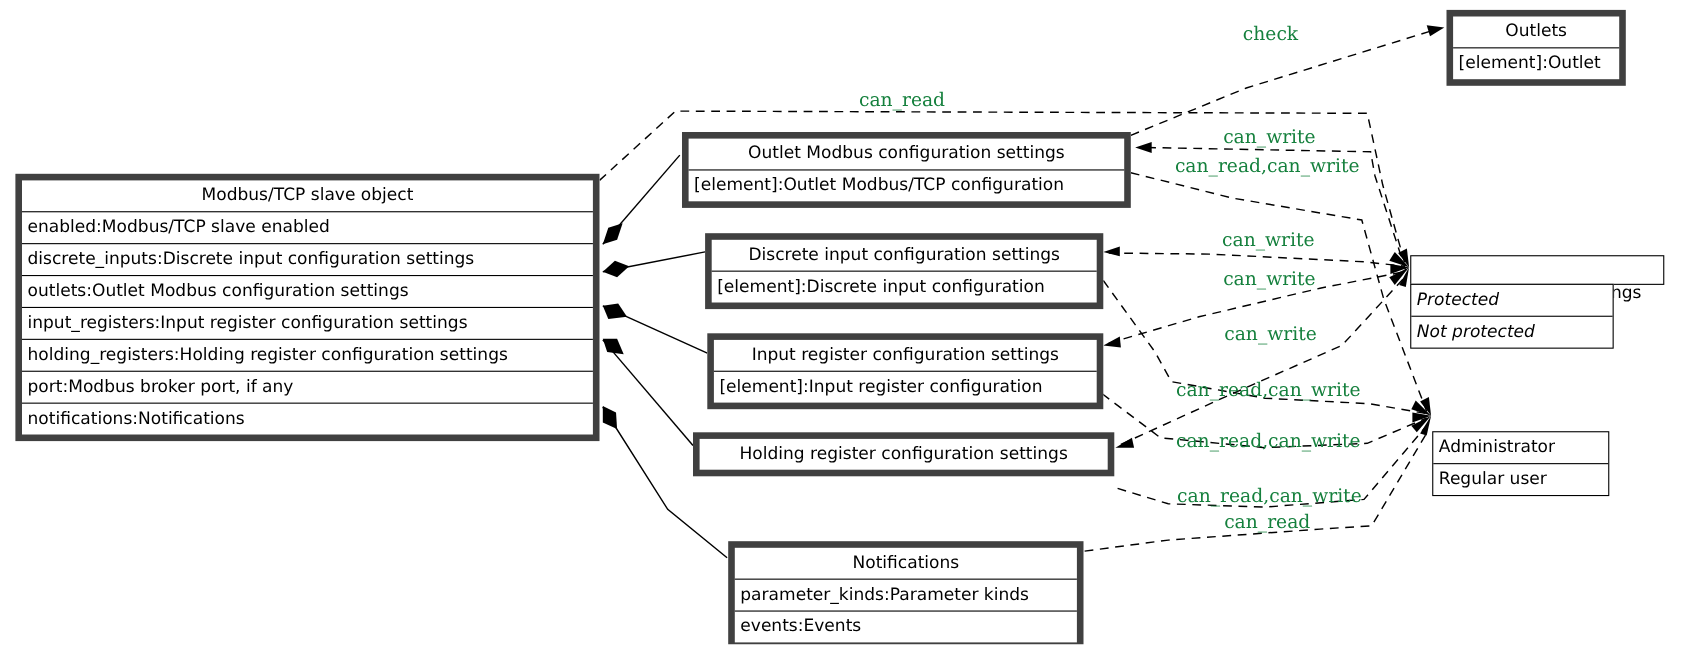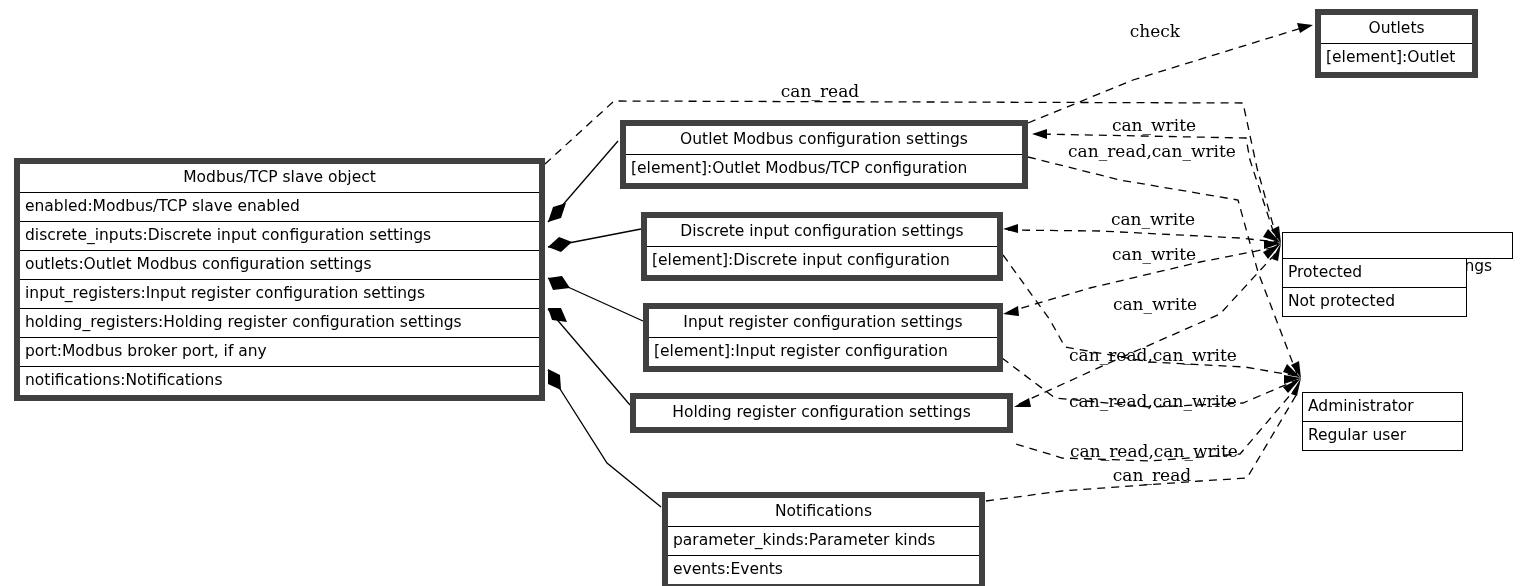--- a/index.html
+++ b/index.html
@@ -9,21 +9,21 @@
   }
   #edges{position:absolute;left:0;top:0;width:1529px;height:586px;}
   .node{position:absolute;border:6px solid #404040;background:#fff;box-sizing:border-box;}
   .trow{height:28px;line-height:27px;text-align:center;font-size:15.5px;white-space:nowrap;overflow:hidden;}
   .row{height:28px;line-height:27px;border-top:1px solid #000;padding-left:5px;font-size:15.5px;white-space:nowrap;overflow:hidden;}
   .frag{position:absolute;border:1px solid #000;background:#fff;box-sizing:border-box;}
   .frag .row:first-child{border-top:none;}
   .elabel{
     position:absolute;transform:translate(-50%,-50%);
     font-family:"DejaVu Serif",serif;font-size:17px;white-space:nowrap;
-    color:#000000;
+    color:#15803d;
   }
 </style>
 </head>
 <body>
 
 <div id="canvas">
 
   <svg id="edges" viewBox="0 0 1529 586">
     <g stroke="#000" stroke-width="1.3" fill="none">
 
@@ -128,21 +128,21 @@
   </div>
 
   <div class="node" style="left:1315px;top:9px;width:163px;">
     <div class="trow">Outlets</div>
     <div class="row">[element]:Outlet</div>
   </div>
 
   <div class="frag" style="left:1282px;top:232px;width:231px;height:27px;">
     <div class="trow" style="height:25px;line-height:25px;margin-top:21px;">Protect network settings</div>
   </div>
-  <div class="frag" style="left:1282px;top:258px;width:185px;">
+  <div class="frag" style="left:1282px;top:258px;width:185px;font-style:italic;">
     <div class="row">Protected</div>
     <div class="row">Not protected</div>
   </div>
 
   <div class="frag" style="left:1302px;top:392px;width:161px;">
     <div class="row">Administrator</div>
     <div class="row">Regular user</div>
   </div>
 
 </div>

